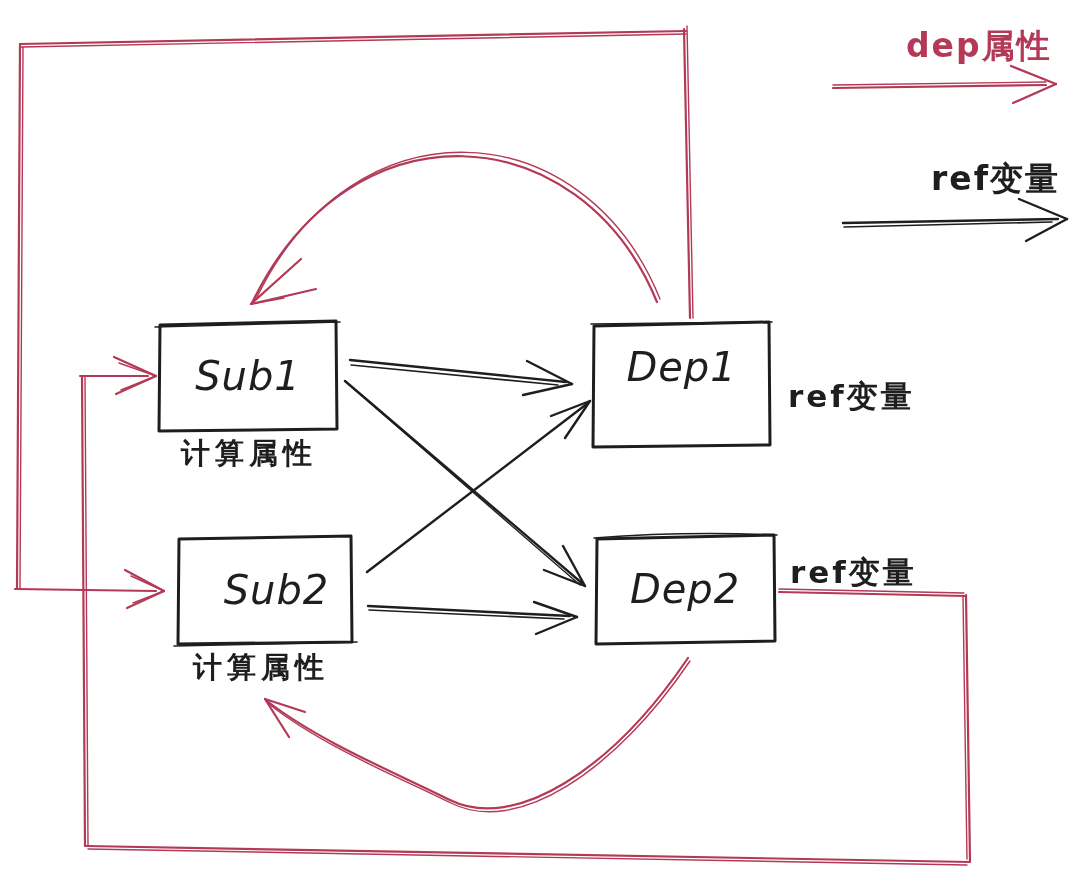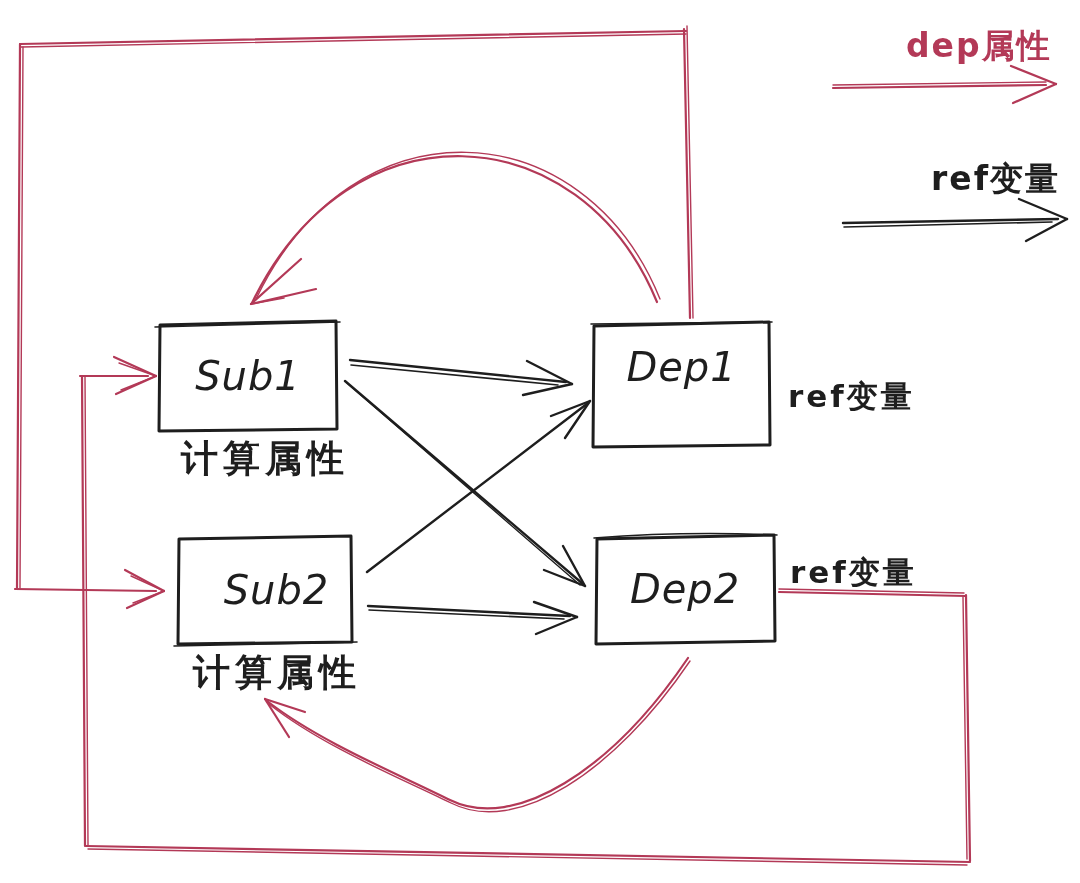--- a/index.html
+++ b/index.html
@@ -6,21 +6,21 @@
   .canvas{
     position:relative;width:1080px;height:883px;background:#ffffff;overflow:hidden;
     font-family:"DejaVu Sans",sans-serif;
   }
   .strokes{position:absolute;left:0;top:0;}
   .lbl{position:absolute;white-space:nowrap;color:#1e1e1e;}
   .node-label{
     display:flex;align-items:center;justify-content:center;
     font-size:40px;font-style:italic;font-weight:500;letter-spacing:1px;
   }
-  .caption{font-size:37px;font-weight:600;letter-spacing:5px;}
+  .caption{font-size:29px;font-weight:600;letter-spacing:5px;}
   .caption-ref{font-size:31px;font-weight:600;letter-spacing:3px;margin-top:16px;}
   .legend-label{font-size:33px;font-weight:600;letter-spacing:2px;margin-left:48px;}
   .red{color:#b33957;}
 </style>
 </head>
 <body>
 
 <div class="canvas">
 
   <svg class="strokes" width="1080" height="883" viewBox="0 0 1080 883">

